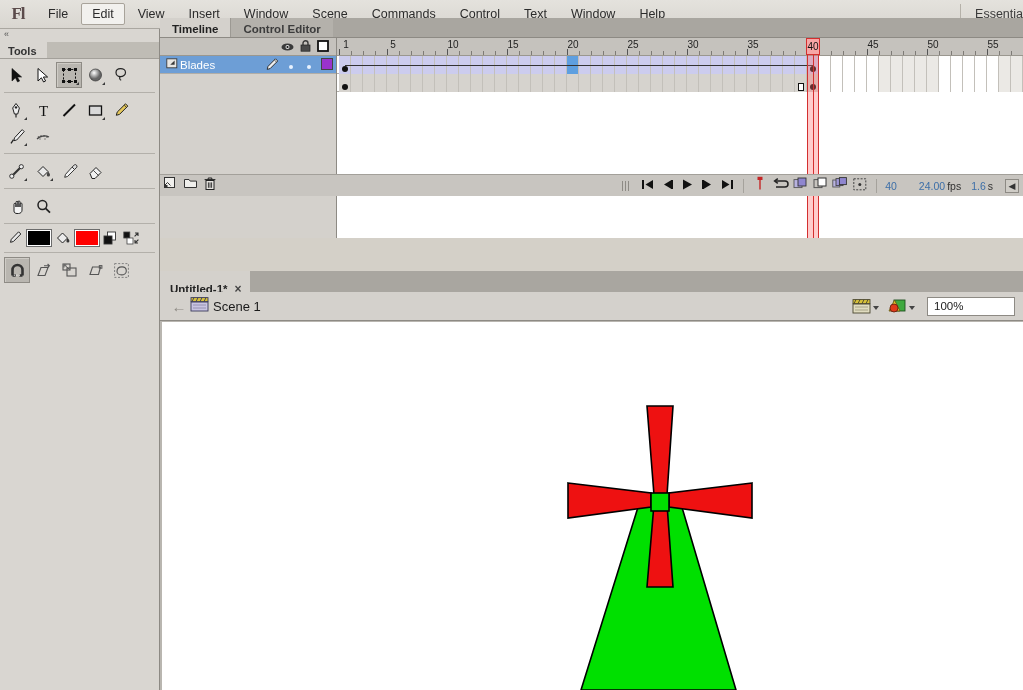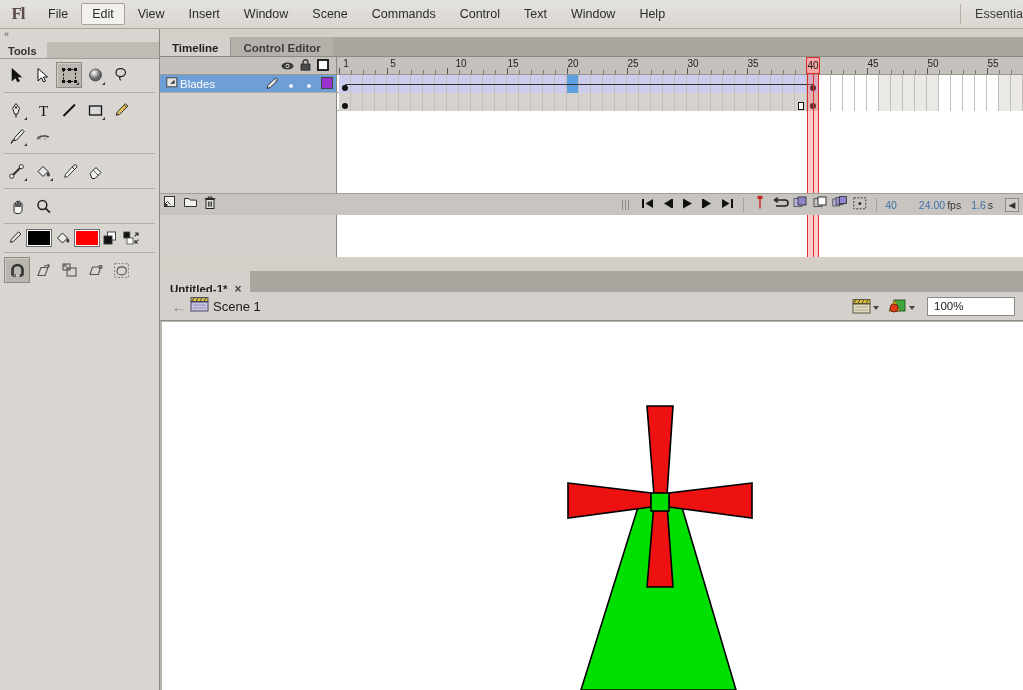--- a/index.html
+++ b/index.html
@@ -72,21 +72,21 @@
     border-bottom: 3px solid #3a3a3a;
   }
   .swatch-row { display: flex; align-items: center; padding: 4px 0 4px 4px; }
   .swatch {
     width: 26px; height: 18px; border: 1px solid #6b6b6b;
     box-shadow: inset 0 0 0 1px #fff;
   }
 
   
   #timeline-panel {
-    position: absolute; left: 160px; top: 37px; width: 863px; height: 178px;
+    position: absolute; left: 160px; top: 18px; width: 863px; height: 178px;
     background: #f9a8d4;
   }
   #tl-tabbar {
     height: 20px; display: flex; background: #a9a6a0;
     border-bottom: 1px solid #8d8a84;
   }
   .tl-tab {
     font-size: 11.5px; font-weight: bold; color: #2e2e2e;
     padding: 3px 12px 0 12px; line-height: 17px; cursor: default;
   }
@@ -578,21 +578,21 @@
             <div class="tick major" style="left: 590px;"></div>
             <div class="tick" style="left: 602px;"></div>
             <div class="tick" style="left: 614px;"></div>
             <div class="tick" style="left: 626px;"></div>
             <div class="tick" style="left: 638px;"></div>
             <div class="tick major" style="left: 650px;"></div>
             <div class="tick" style="left: 662px;"></div>
             <div class="tick" style="left: 674px;"></div>
             <div class="ruler-num" style="left: 9px;">1</div>
             <div class="ruler-num" style="left: 56px;">5</div>
-            <div class="ruler-num" style="left: 116px; margin-left: 8px;">10</div>
+            <div class="ruler-num" style="left: 116px;">10</div>
             <div class="ruler-num" style="left: 176px;">15</div>
             <div class="ruler-num" style="left: 236px;">20</div>
             <div class="ruler-num" style="left: 296px;">25</div>
             <div class="ruler-num" style="left: 356px;">30</div>
             <div class="ruler-num" style="left: 416px;">35</div>
             <div class="ruler-num" style="left: 476px;">40</div>
             <div class="ruler-num" style="left: 536px;">45</div>
             <div class="ruler-num" style="left: 596px;">50</div>
             <div class="ruler-num" style="left: 656px;">55</div>
           </div>

